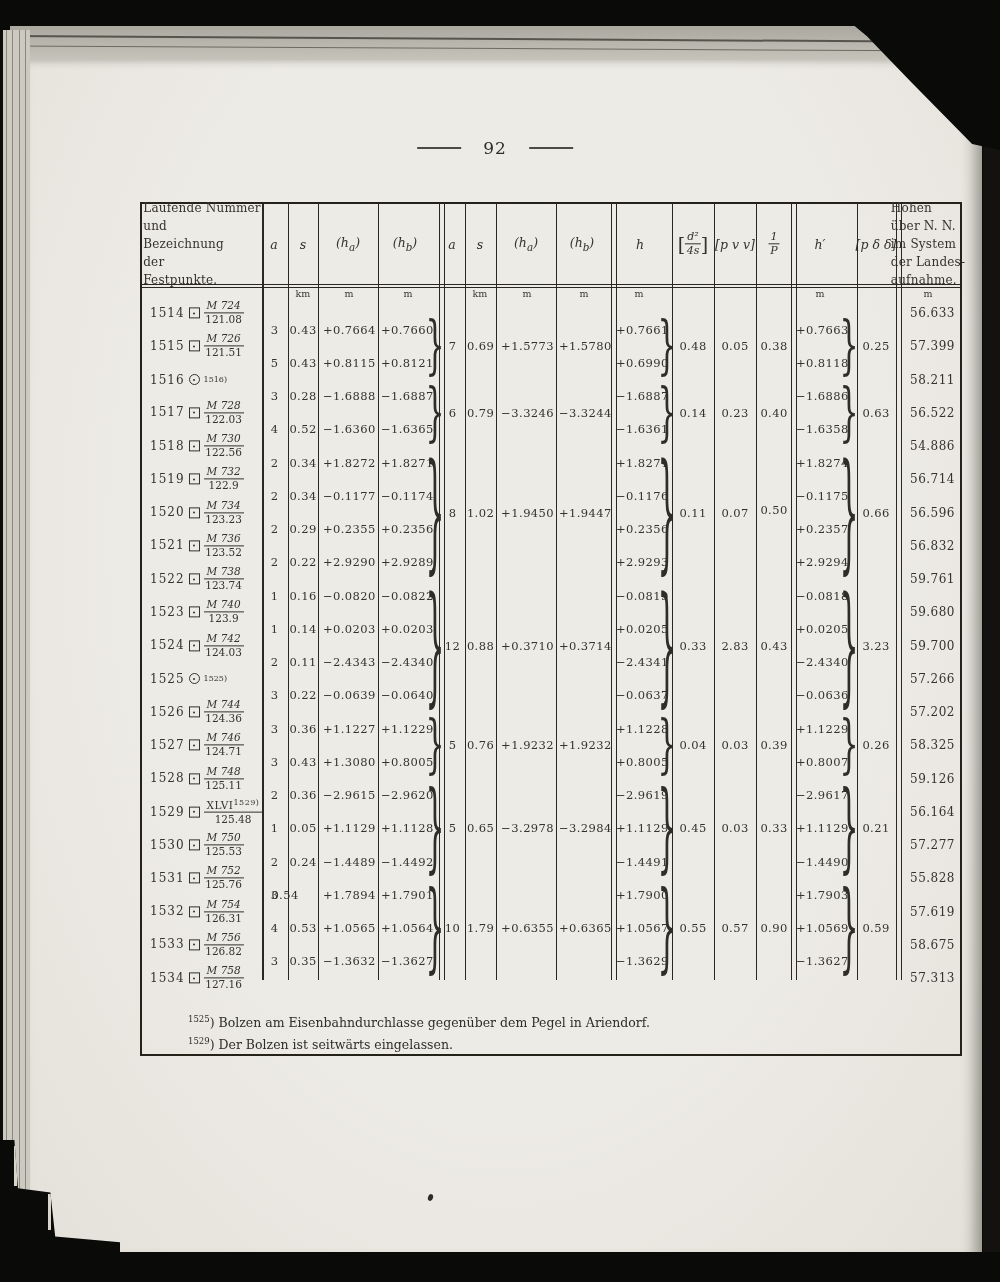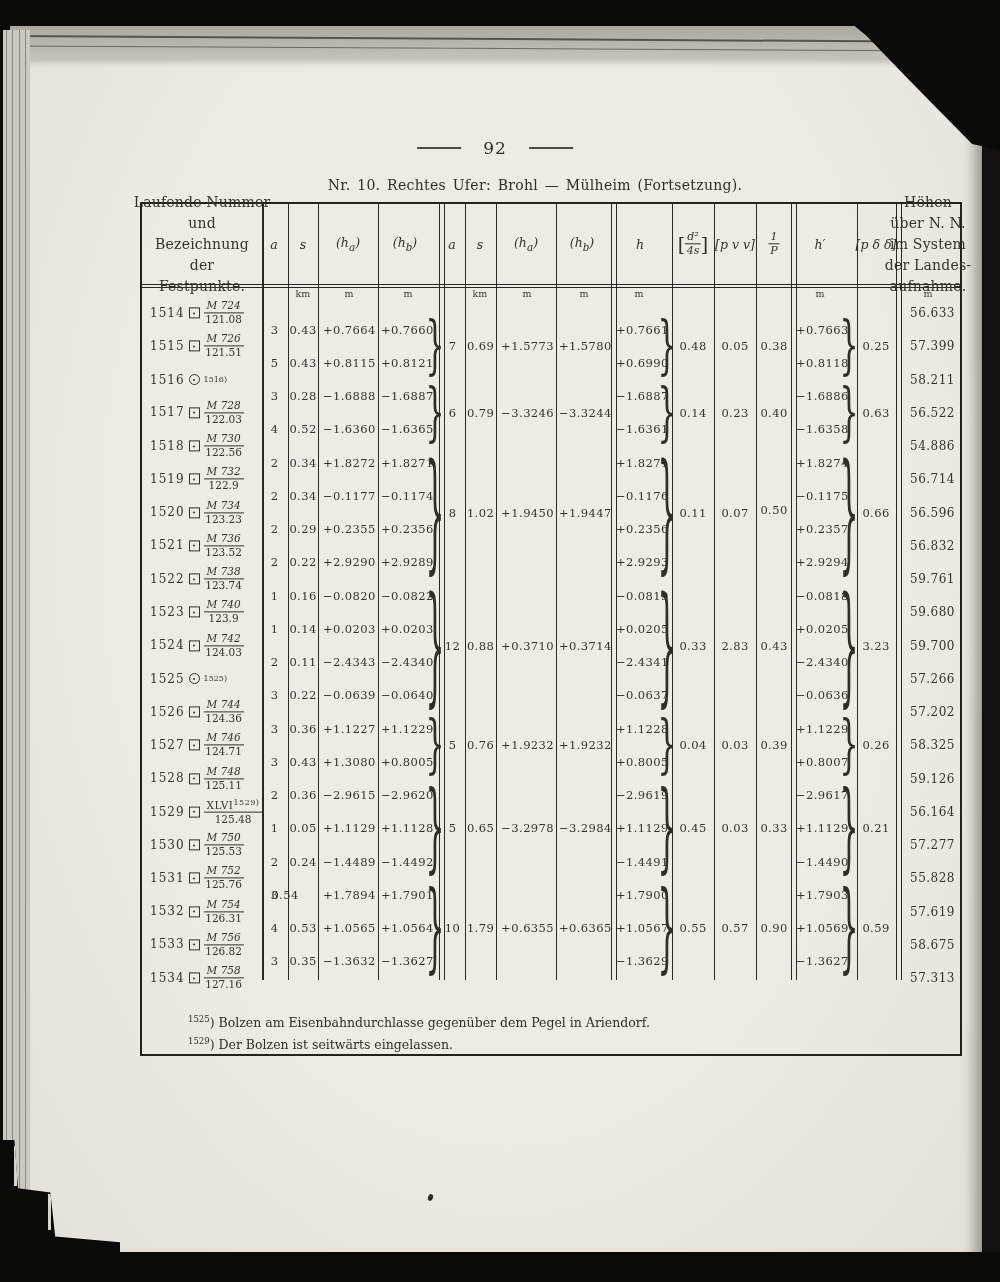--- a/index.html
+++ b/index.html
@@ -32,22 +32,22 @@
   .pagenum{font-size:17px;letter-spacing:1px;color:#2f2d28;}
   .dash{display:inline-block;width:44px;height:1.5px;background:#4c4a44;}
   .title{position:absolute;left:505px;top:127px;transform:translate(-50%,-50%);
       font-size:14px;letter-spacing:.3px;word-spacing:2px;color:#2f2d28;white-space:nowrap;}
   .ltable{position:absolute;left:110px;top:144px;width:818px;height:850px;border:2px solid #242219;}
   .hr{position:absolute;left:0;right:0;height:1px;background:#2b2823;}
   .vr{position:absolute;top:0;height:776px;background:#2b2823;width:1px;}
   .vr.t{width:2px;}
   .vr.d{width:4px;background:none;border-left:1px solid #2b2823;border-right:1px solid #2b2823;}
   .hc{position:absolute;transform:translate(-50%,-50%);font-style:italic;font-size:12.5px;white-space:nowrap;}
-  .hc5{position:absolute;transform:translate(-50%,-50%);font-style:normal;font-size:14px;line-height:1.5;
-      text-align:center;letter-spacing:.2px;white-space:nowrap;}
+  .hc5{position:absolute;transform:translate(-50%,-50%);font-style:normal;font-size:12px;line-height:1.5;
+      letter-spacing:.2px;white-space:nowrap;}
   .vfrac{display:inline-block;vertical-align:middle;text-align:center;font-size:11px;line-height:1.2;}
   .vfrac .fn{display:block;border-bottom:1px solid #34322c;padding:0 2px;}
   .vfrac .fd{display:block;}
   .bigbr{font-size:19px;font-style:normal;vertical-align:middle;}
   .uc{position:absolute;top:89px;transform:translate(-50%,-50%);font-size:9.5px;color:#3a3833;}
   .abs{position:absolute;white-space:nowrap;}
   .cc{transform:translate(-50%,-50%);}
   .rr{transform:translate(-100%,-50%);}
   .num{font-size:11.5px;letter-spacing:.4px;}
   .hgt{font-size:12px;letter-spacing:.5px;}
@@ -77,21 +77,20 @@
   </div>
 
   <div class="page">
 
     <div class="pagenum-row">
       <span class="dash"></span>
       <span class="pagenum">92</span>
       <span class="dash"></span>
     </div>
 
-    <div class="title">Nr. 10.  Rechtes Ufer:  Brohl — Mülheim (Fortsetzung).</div>
 
     <div class="ltable">
 
       <div class="hr" style="top:80px"></div>
       <div class="hr" style="top:83px"></div>
 
       <div class="hc5" style="left:60px;top:40px">
         <div>Laufende Nummer</div>
         <div>und</div>
         <div>Bezeichnung</div>

